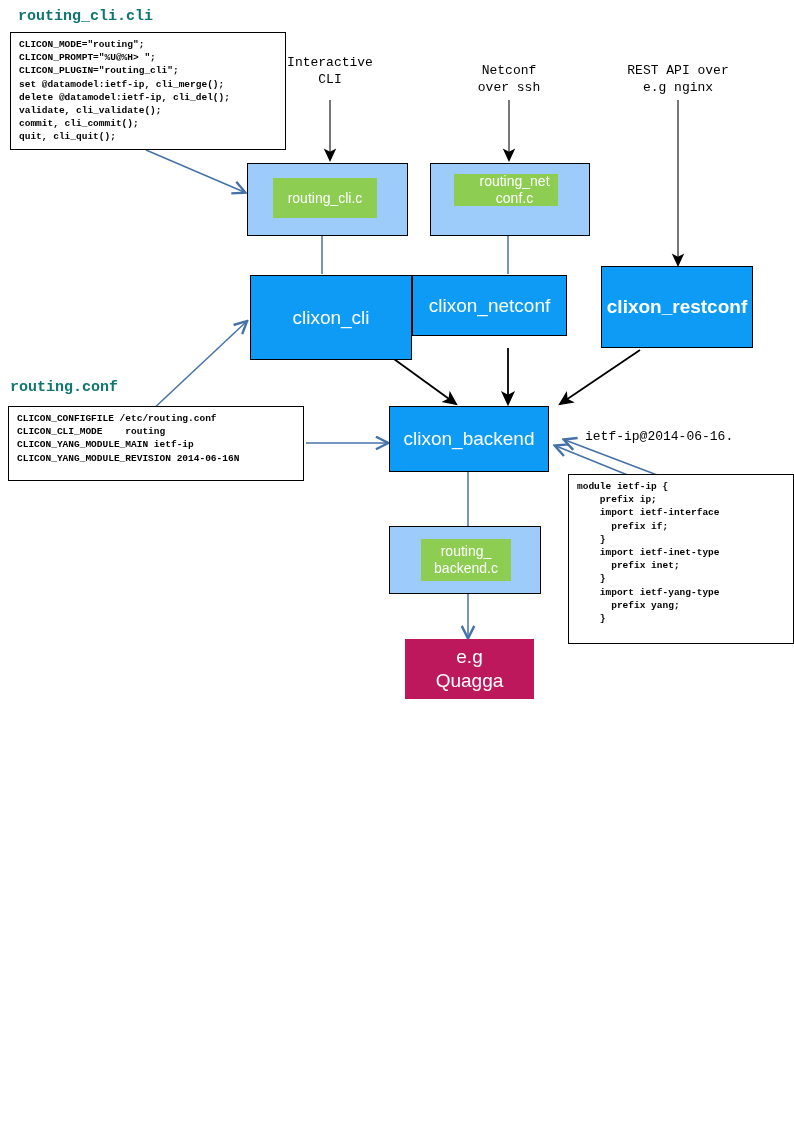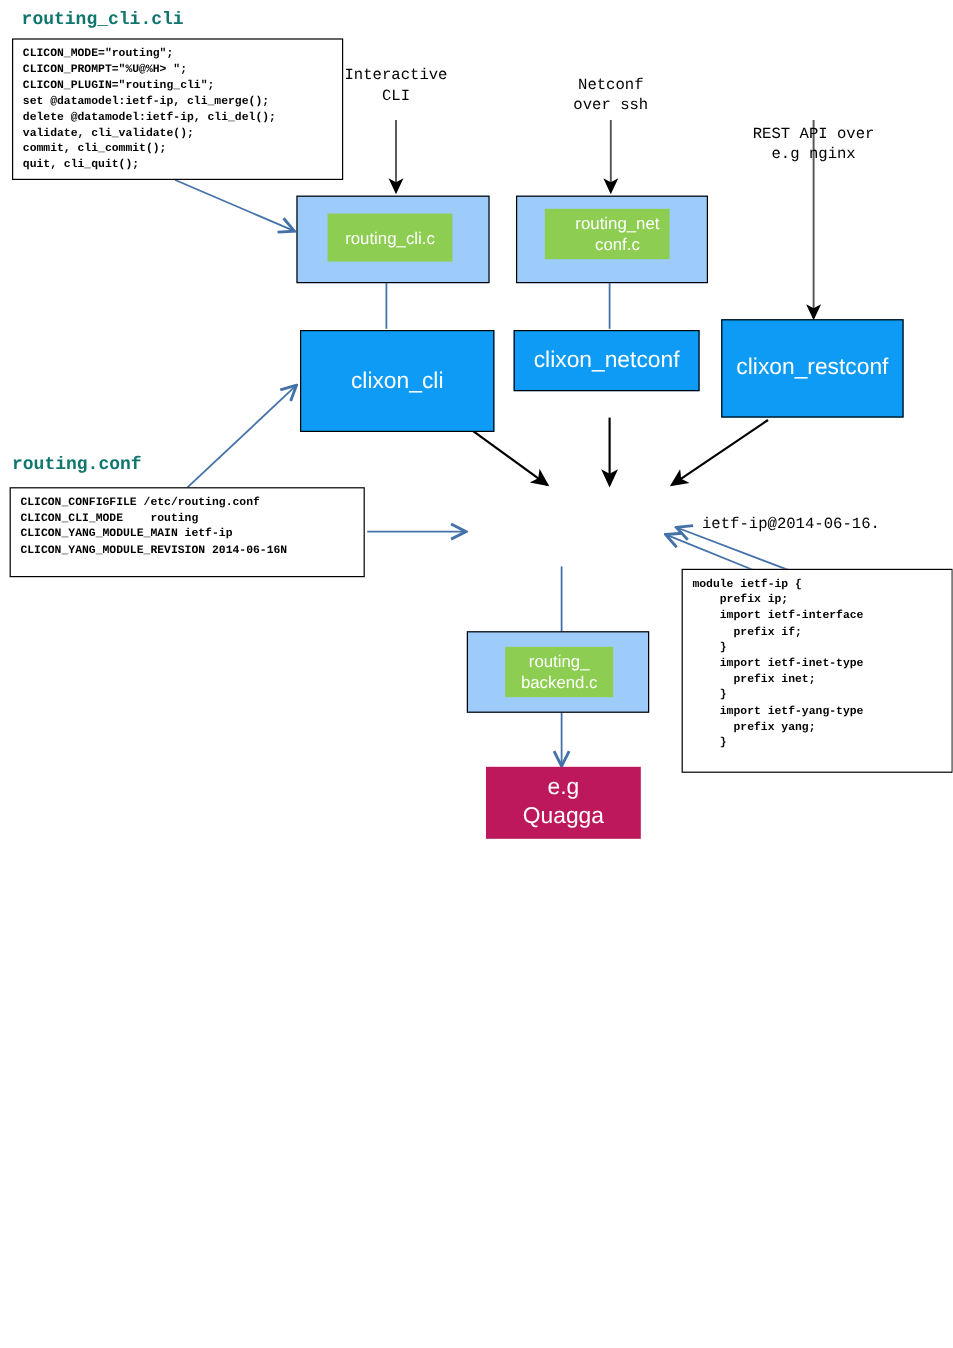--- a/index.html
+++ b/index.html
@@ -98,20 +98,21 @@
   }
   .node.external {
     background: #be185d;
     border: none;
     font-size: 19px;
     line-height: 24px;
   }
   .node.overflow-text {
     overflow: visible;
     white-space: nowrap;
+    font-weight: bold;
   }
 </style>
 </head>
 <body>
 
 <div id="canvas">
 
   <svg class="arrows" viewBox="0 0 794 1123">
     <defs>
       <marker id="ah-black" markerWidth="9" markerHeight="9" refX="7.2" refY="4.5" orient="auto" markerUnits="strokeWidth">
@@ -156,38 +157,39 @@
 delete @datamodel:ietf-ip, cli_del();
 validate, cli_validate();
 commit, cli_commit();
 quit, cli_quit();</pre>
   </div>
 
   <div class="annot" style="left:268px; top:54px; width:124px;">Interactive
 CLI</div>
   <div class="annot" style="left:447px; top:62px; width:124px;">Netconf
 over ssh</div>
-  <div class="annot" style="left:608px; top:62px; width:140px;margin-top:41px;">REST API over
+  <div class="annot" style="left:608px; top:62px; width:140px;">REST API over
 e.g nginx</div>
 
   <div class="node container" style="left:247px; top:163px; width:161px; height:73px;text-decoration:underline;">
     <div class="node plugin" style="position:absolute; left:25px; top:14px; width:104px; height:40px;">routing_cli.c</div>
   </div>
 
   <div class="node container" style="left:430px; top:163px; width:160px; height:73px;">
-    <div class="node plugin" style="position:absolute; left:23px; top:10px; width:104px; height:42px;padding-left:17px;">routing_net
+    <div class="node plugin" style="position:absolute; left:23px; top:10px; width:104px; height:32px;padding-left:17px;">routing_net
 conf.c</div>
   </div>
 
   <div class="node proc" style="left:250px; top:275px; width:162px; height:85px;">clixon_cli</div>
 
-  <div class="node proc" style="left:428px; top:275px; width:155px; height:51px;">clixon_netconf</div>
+  <div class="node proc" style="left:412px; top:275px; width:155px; height:61px;">clixon_netconf</div>
 
   <div class="node proc overflow-text" style="left:601px; top:266px; width:152px; height:82px;">clixon_restconf</div>
 
+  <div class="node proc" style="left:389px; top:406px; width:160px; height:66px;">clixon_backend</div>
 
   <div class="node container" style="left:389px; top:526px; width:152px; height:68px;">
     <div class="node plugin" style="position:absolute; left:31px; top:12px; width:90px; height:42px;">routing_
 backend.c</div>
   </div>
 
   <div class="node external" style="left:405px; top:639px; width:129px; height:60px;">e.g
 Quagga</div>
 
   <div class="panel-title" style="left:10px; top:379px;">routing.conf</div>

